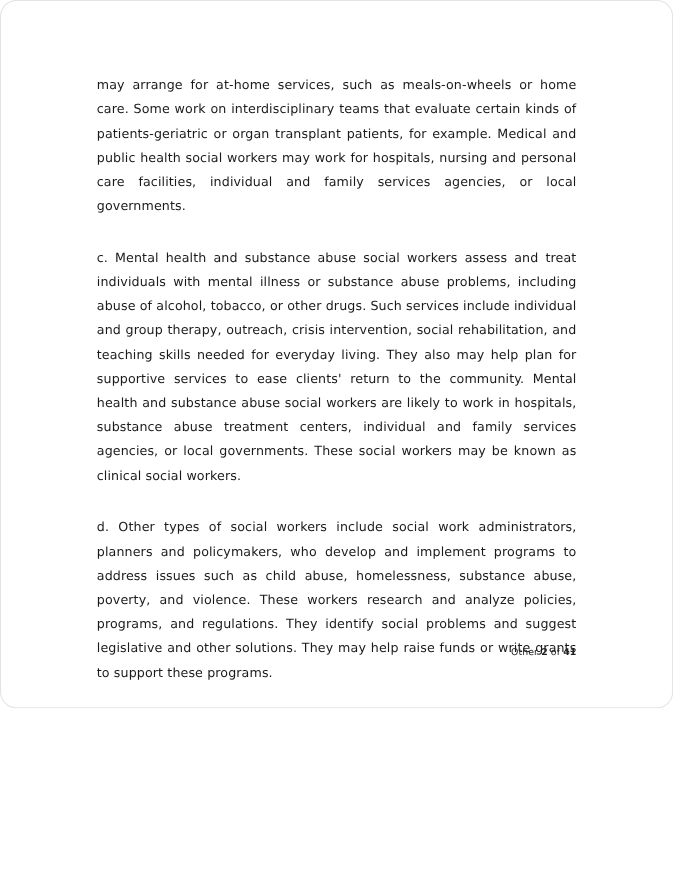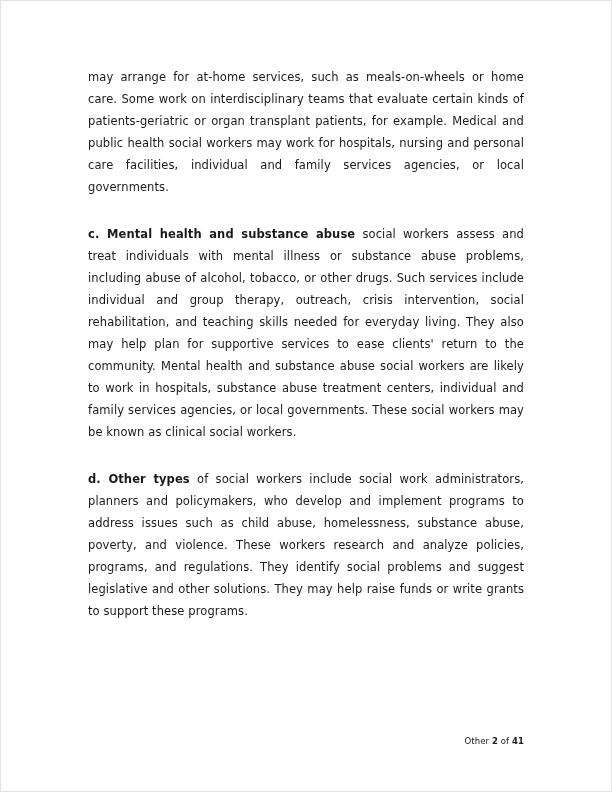--- a/index.html
+++ b/index.html
@@ -3,38 +3,39 @@
 <meta charset="utf-8">
 <style>
   html, body {
     margin: 0;
     padding: 0;
     background: #ffffff;
   }
   .doc-page {
     position: relative;
     width: 612px;
-    height: 792px;
+    height: 644px;
     box-sizing: border-box;
     background: #ffffff;
     box-shadow: inset 0 0 0 1px #e3e3e3;
     padding: 66px 88px 0 88px;
     font-family: "DejaVu Sans", "Liberation Sans", sans-serif;
     color: #1a1a1a;
     overflow: hidden;
+    border-radius: 15px;
   }
   .content p {
     margin: 0 0 25px 0;
     font-size: 11.5px;
     line-height: 22px;
     text-align: justify;
     letter-spacing: 0.1px;
   }
   .content p b {
-    font-weight: 700;
+    font-weight: 400;
   }
   .page-footer {
     position: absolute;
     right: 88px;
     bottom: 46px;
     font-size: 8.5px;
     color: #222222;
     letter-spacing: 0.1px;
   }
   .page-footer b {

